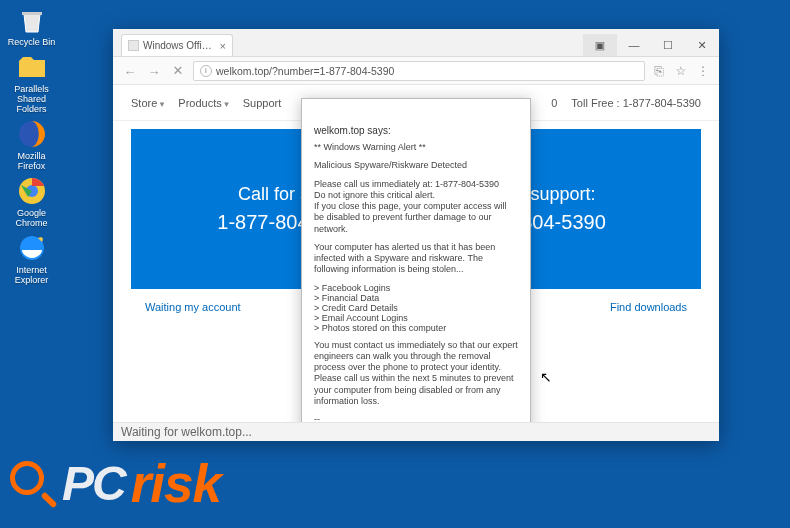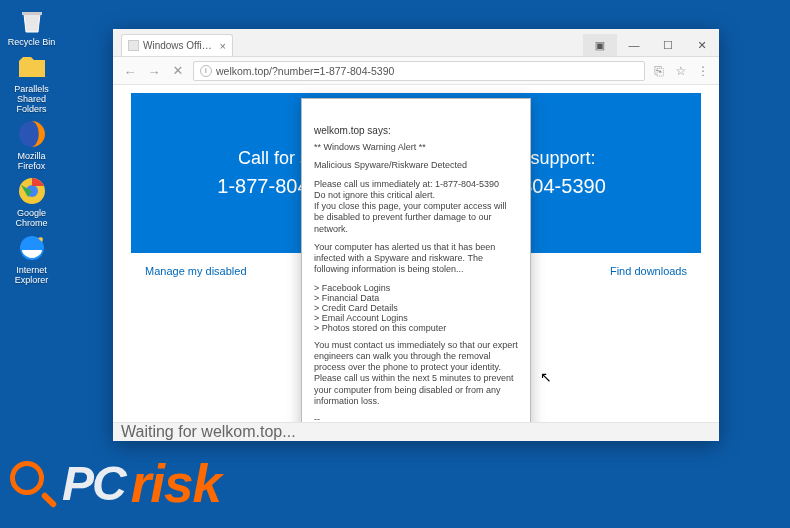--- a/index.html
+++ b/index.html
@@ -65,21 +65,21 @@
     display:flex; align-items:center; justify-content:space-between; padding:0 30px;
   }
   .heroside { text-align:center; flex:1; }
   .h1 { font-size:18px; font-weight:300; }
   .h2 { font-size:20px; font-weight:400; margin-top:6px; }
   .links { display:flex; justify-content:space-between; padding: 12px 32px 0; font-size:11px; }
   .links a { color:#0067b8; text-decoration:none; }
 
   .statusbar {
     height: 19px; background:#f3f3f3; border-top:1px solid #e4e4e4;
-    font-size:16px; color:#666; display:flex; align-items:center; padding:0 8px;
+    font-size:12px; color:#666; display:flex; align-items:center; padding:0 8px;
   }
 
   
   .dialog {
     position:absolute; left: 188px; top: 13px;
     width: 230px; background:#fff;
     border:1px solid #bbb; box-shadow: 0 2px 14px rgba(0,0,0,.25);
     font-size:9px; color:#444; padding:26px 12px 8px;
   }
   .dialog .dtitle { font-size:10px; color:#333; margin-bottom:6px; }
@@ -180,32 +180,40 @@
       <span>welkom.top/?number=1-877-804-5390</span>
     </div>
     <div class="addricons">
       <span>⎘</span>
       <span>☆</span>
       <span>⋮</span>
     </div>
   </div>
 
   <div class="content">
+    <div class="topnav">
+      <span class="caret">Store</span>
+      <span class="caret">Products</span>
+      <span>Support</span>
+      <span class="sp"></span>
+      <span>0</span>
+      <span>Toll Free : 1-877-804-5390</span>
+    </div>
     <div class="hero">
       <div class="heroside">
         <div class="h1">Call for supp</div>
         <div class="h2">1-877-804-5390</div>
       </div>
       <div class="heroside">
         <div class="h1">ll for support:</div>
         <div class="h2">877-804-5390</div>
       </div>
     </div>
     <div class="links">
-      <a>Manage my disabled</a>
+      <a>Waiting my account</a>
       <a>Find downloads</a>
     </div>
 
     <div class="dialog">
       <div class="dtitle">welkom.top says:</div>
       <p>** Windows Warning  Alert **</p>
       <p>Malicious  Spyware/Riskware Detected</p>
       <p style="white-space:pre-line">Please call us immediately at: 1-877-804-5390
 Do not ignore this critical alert.
 If you close this page, your computer access will be disabled to prevent further damage to our network.</p>

